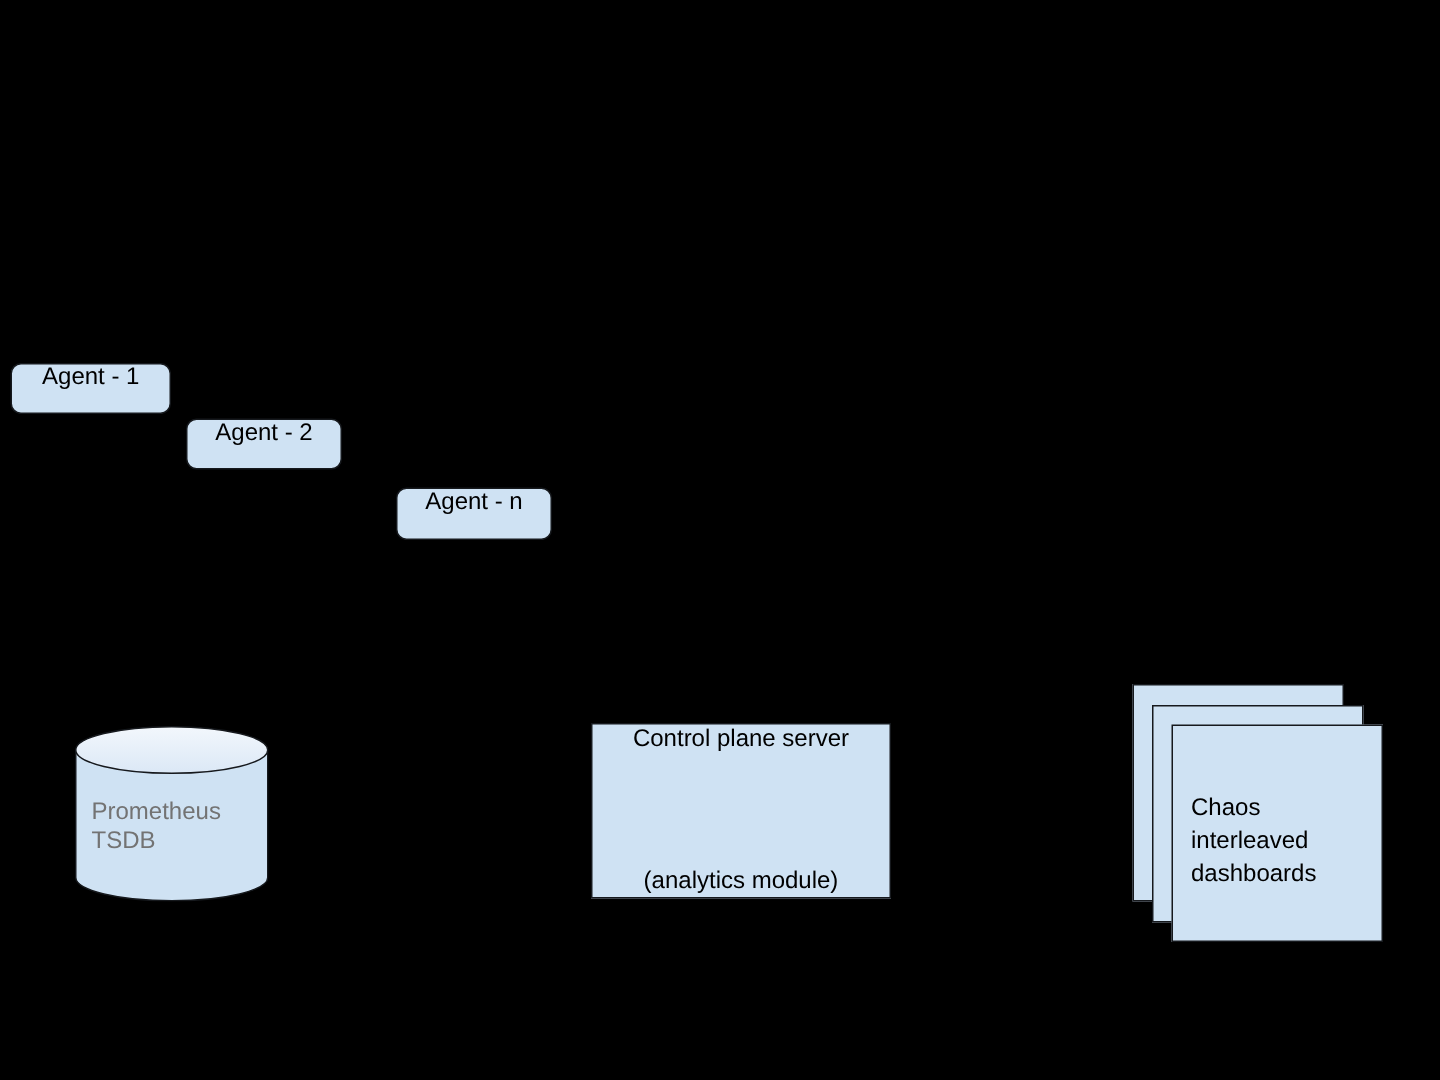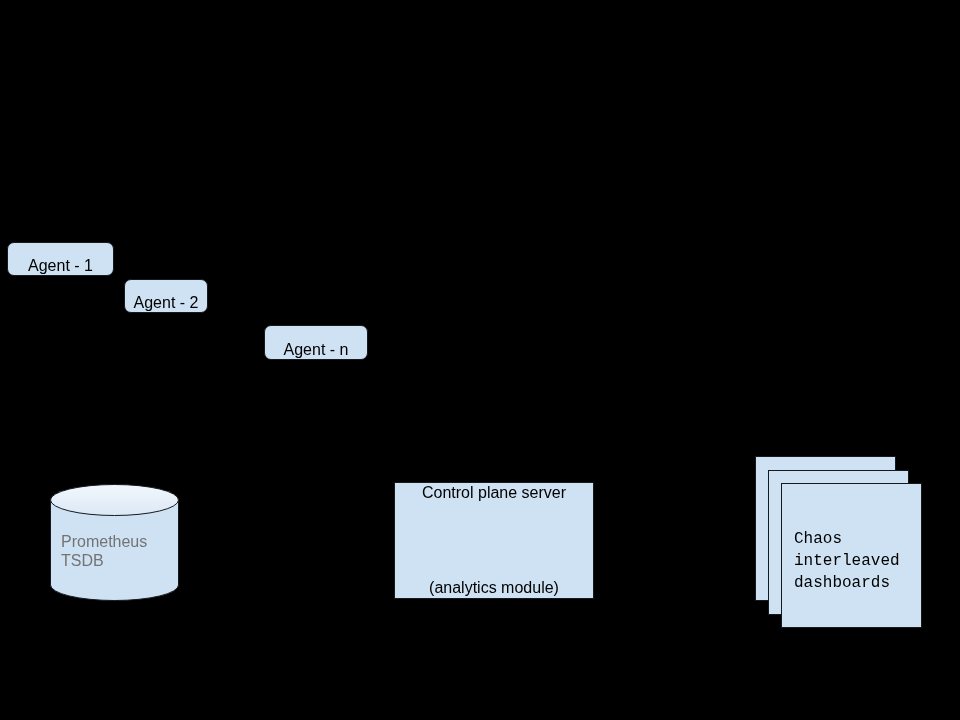--- a/index.html
+++ b/index.html
@@ -16,30 +16,30 @@
     font-family: "Liberation Sans", sans-serif;
   }
 
   
   .agent-box {
     position: absolute;
     background: #cfe2f3;
     border: 1px solid #16191d;
     border-radius: 7px;
     display: flex;
-    align-items: flex-end;
+    align-items: flex-start;
     justify-content: center;
     box-sizing: border-box;
     color: #000000;
     font-size: 16px;
     line-height: 1.1;
     white-space: nowrap;
   }
   #agent-1 { left: 7px;   top: 242px; width: 107px; height: 34px; }
-  #agent-2 { left: 124px; top: 279px; width: 84px; height: 34px; }
+  #agent-2 { left: 124px; top: 279px; width: 104px; height: 34px; }
   #agent-n { left: 264px; top: 325px; width: 104px; height: 35px; }
 
   
   #tsdb-cylinder {
     position: absolute;
     left: 50px;
     top: 484px;
     width: 129px;
     height: 117px;
   }
@@ -95,21 +95,21 @@
   #dashboard-stack .card {
     position: absolute;
     background: #cfe2f3;
     border: 1px solid #16191d;
     box-sizing: border-box;
     width: 141px;
     height: 145px;
   }
   #dashboard-stack .card-back   { left: 0px;  top: 0px;  }
   #dashboard-stack .card-middle { left: 13px; top: 14px; }
-  #dashboard-stack .card-front  { left: 26px; top: 27px; font-family: Liberation Mono, monospace; }
+  #dashboard-stack .card-front  { left: 26px; top: 27px; }
   #dashboard-stack .card-front .card-label {
     position: absolute;
     left: 12px;
     top: 44px;
     color: #000000;
     font-size: 16px;
     line-height: 22px;
     text-align: left;
     white-space: pre-line;
   }

